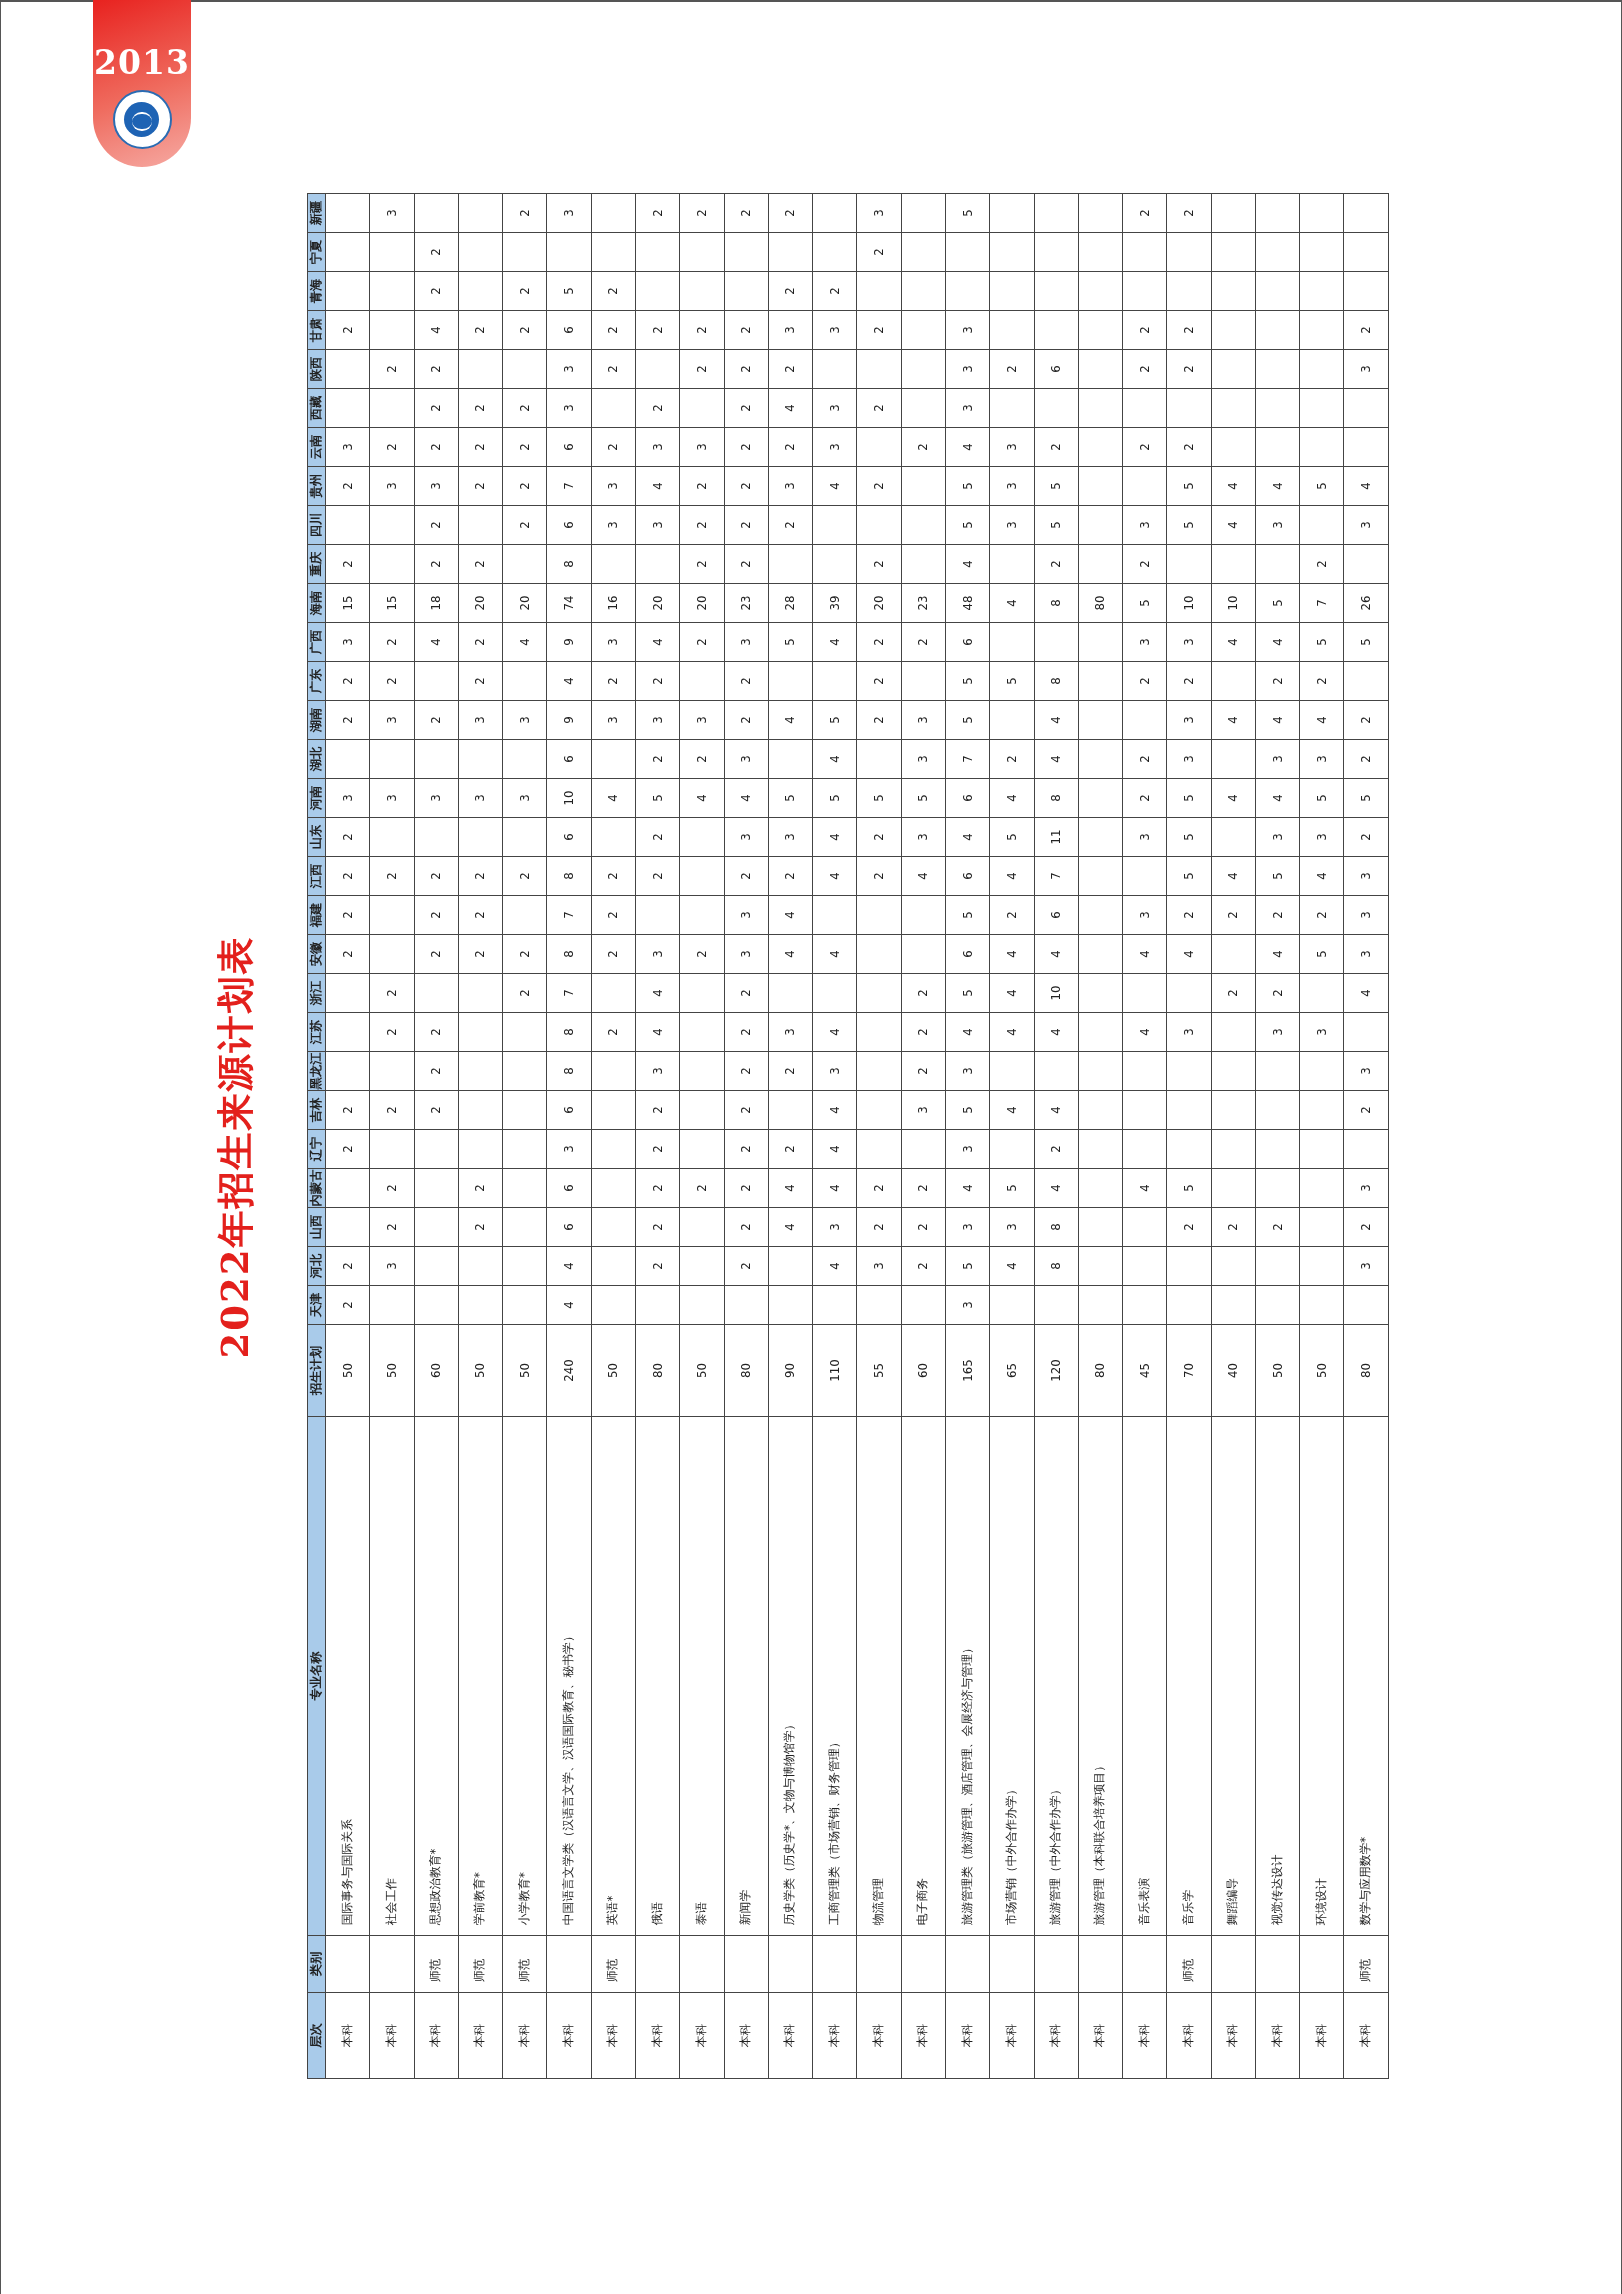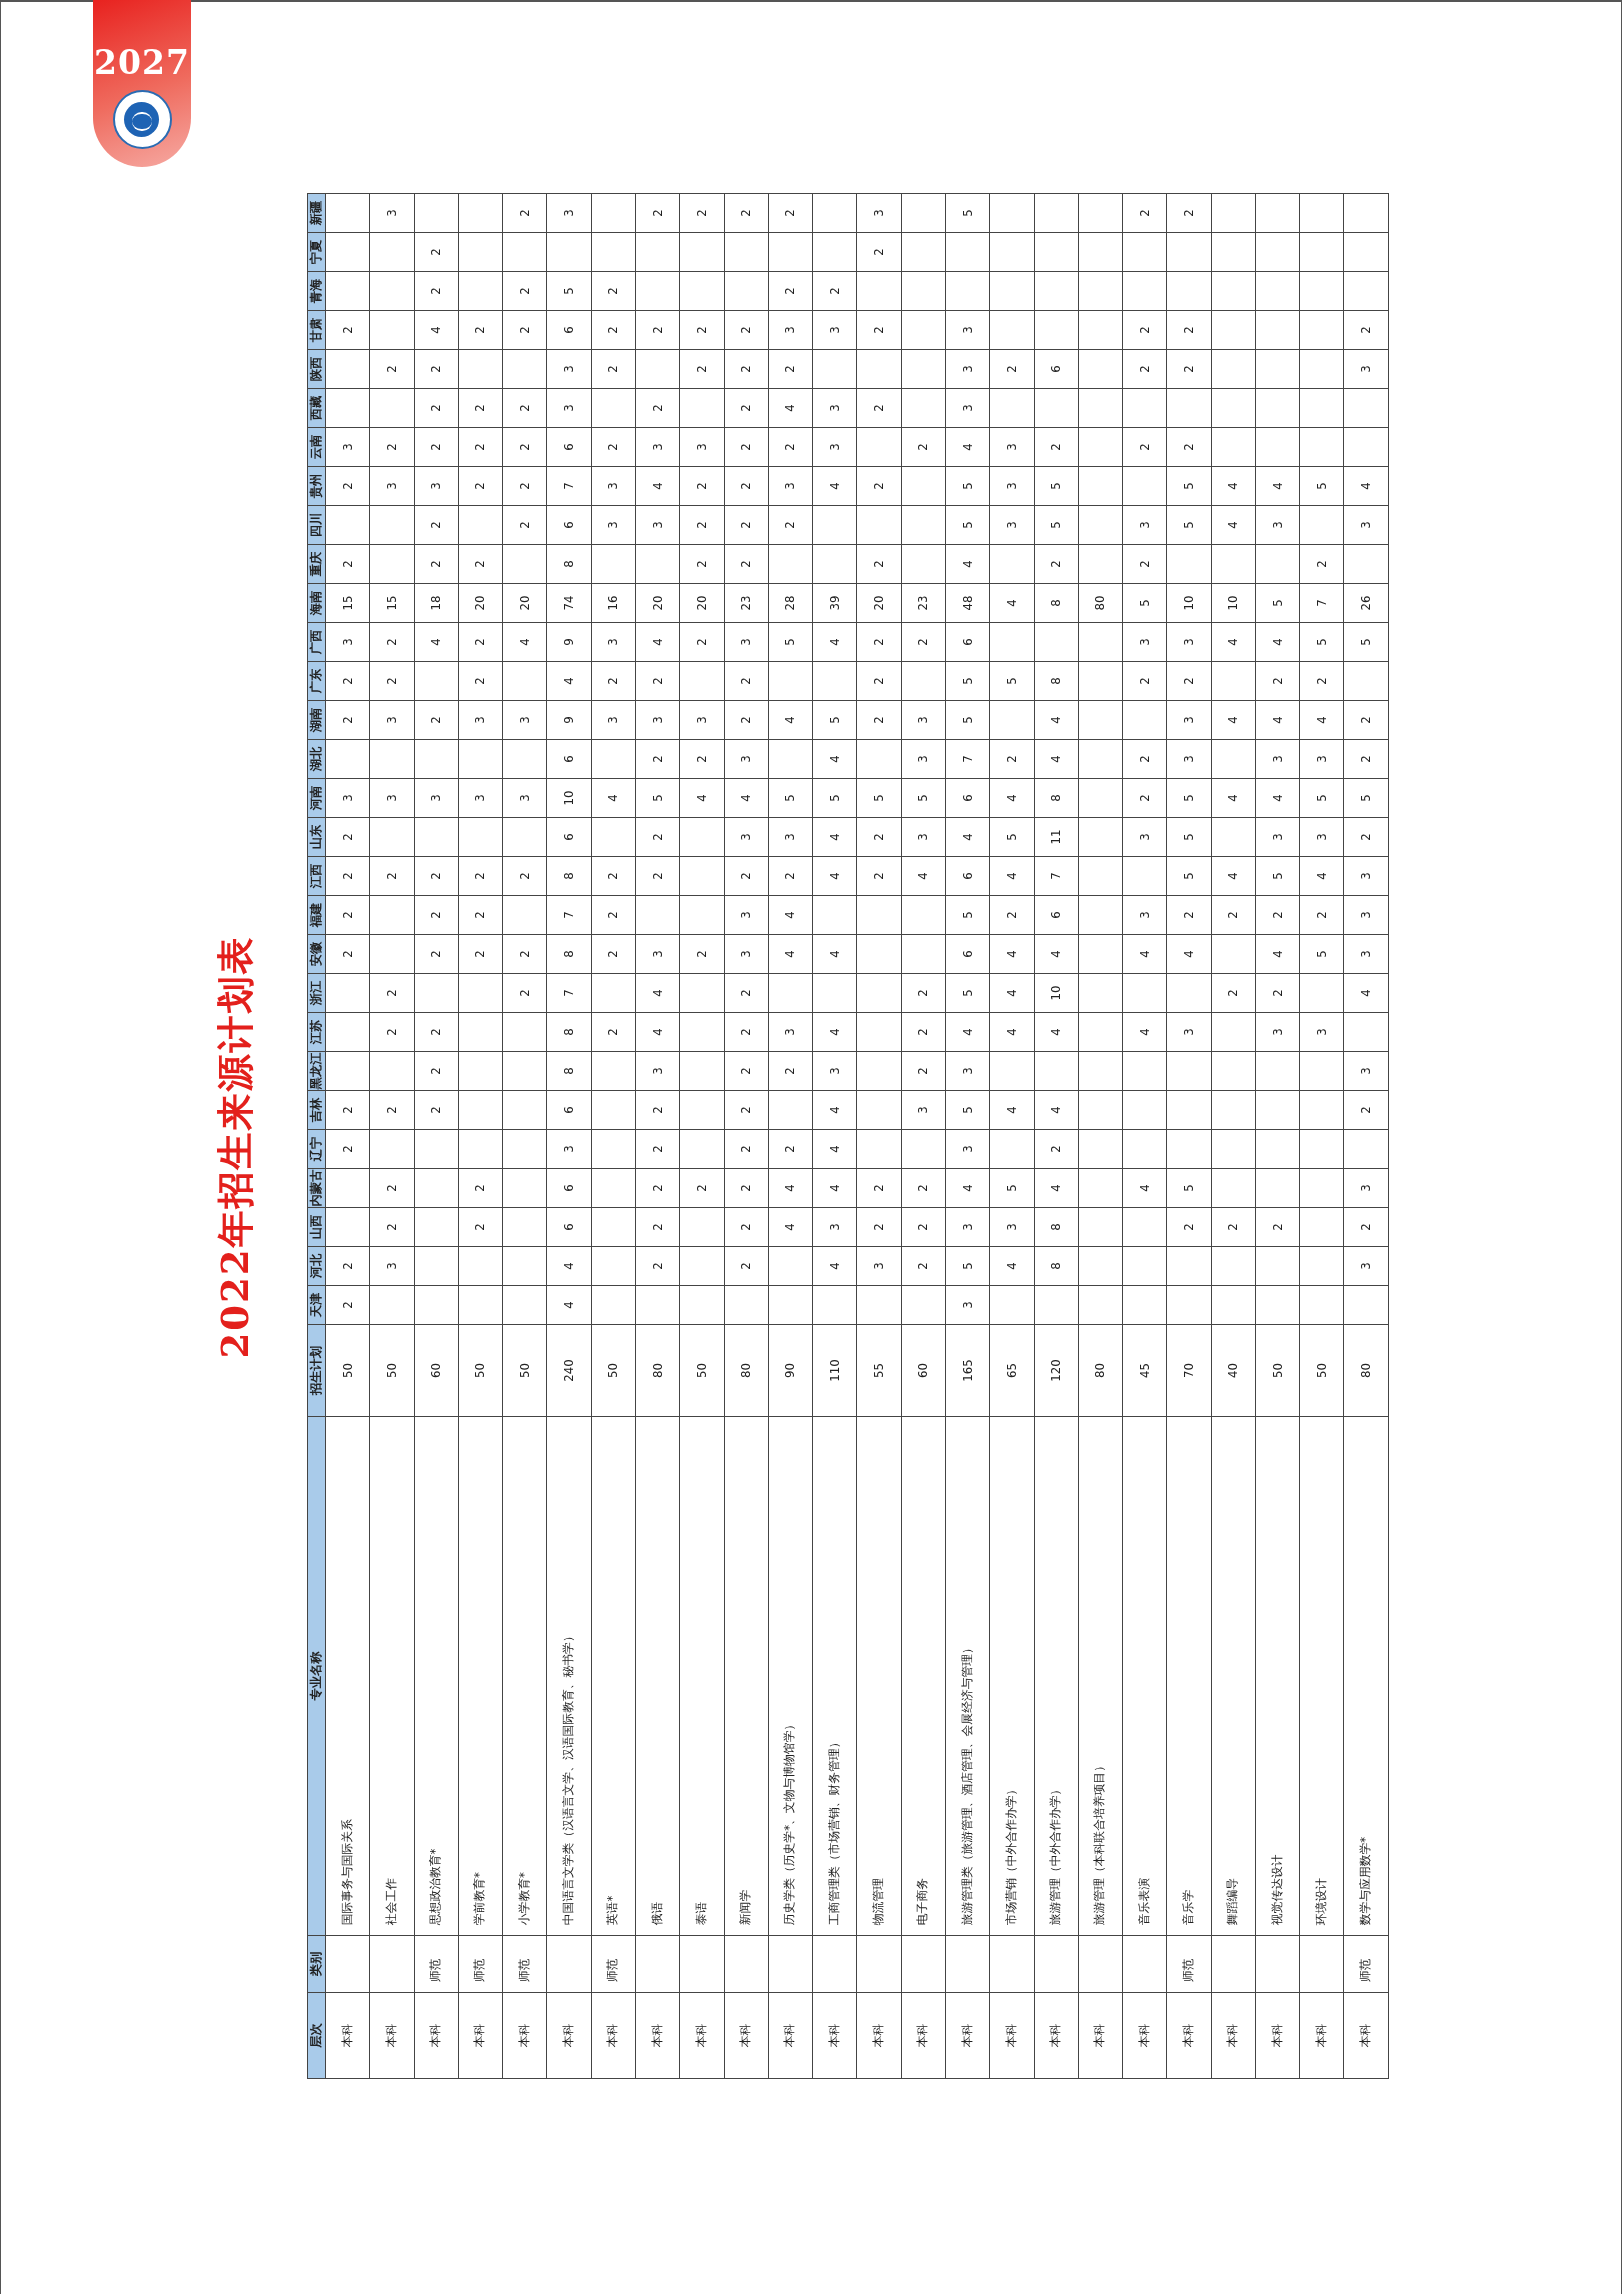--- a/index.html
+++ b/index.html
@@ -24,21 +24,21 @@
   col.c-major{width:519px;}
   col.c-plan{width:92px;}
   col.c-prov{width:39px;}
 </style>
 </head>
 <body>
 
 <div class="page-frame"></div>
 
 <div class="badge">
-  <div class="badge-year">2027</div>
+  <div class="badge-year">2013</div>
   <div class="badge-logo">
     <div class="badge-logo-inner">
       <div class="badge-logo-wave"></div>
     </div>
   </div>
 </div>
 
 <div class="title-wrap">
   <div class="title">2022年招生来源计划表</div>
 </div>

